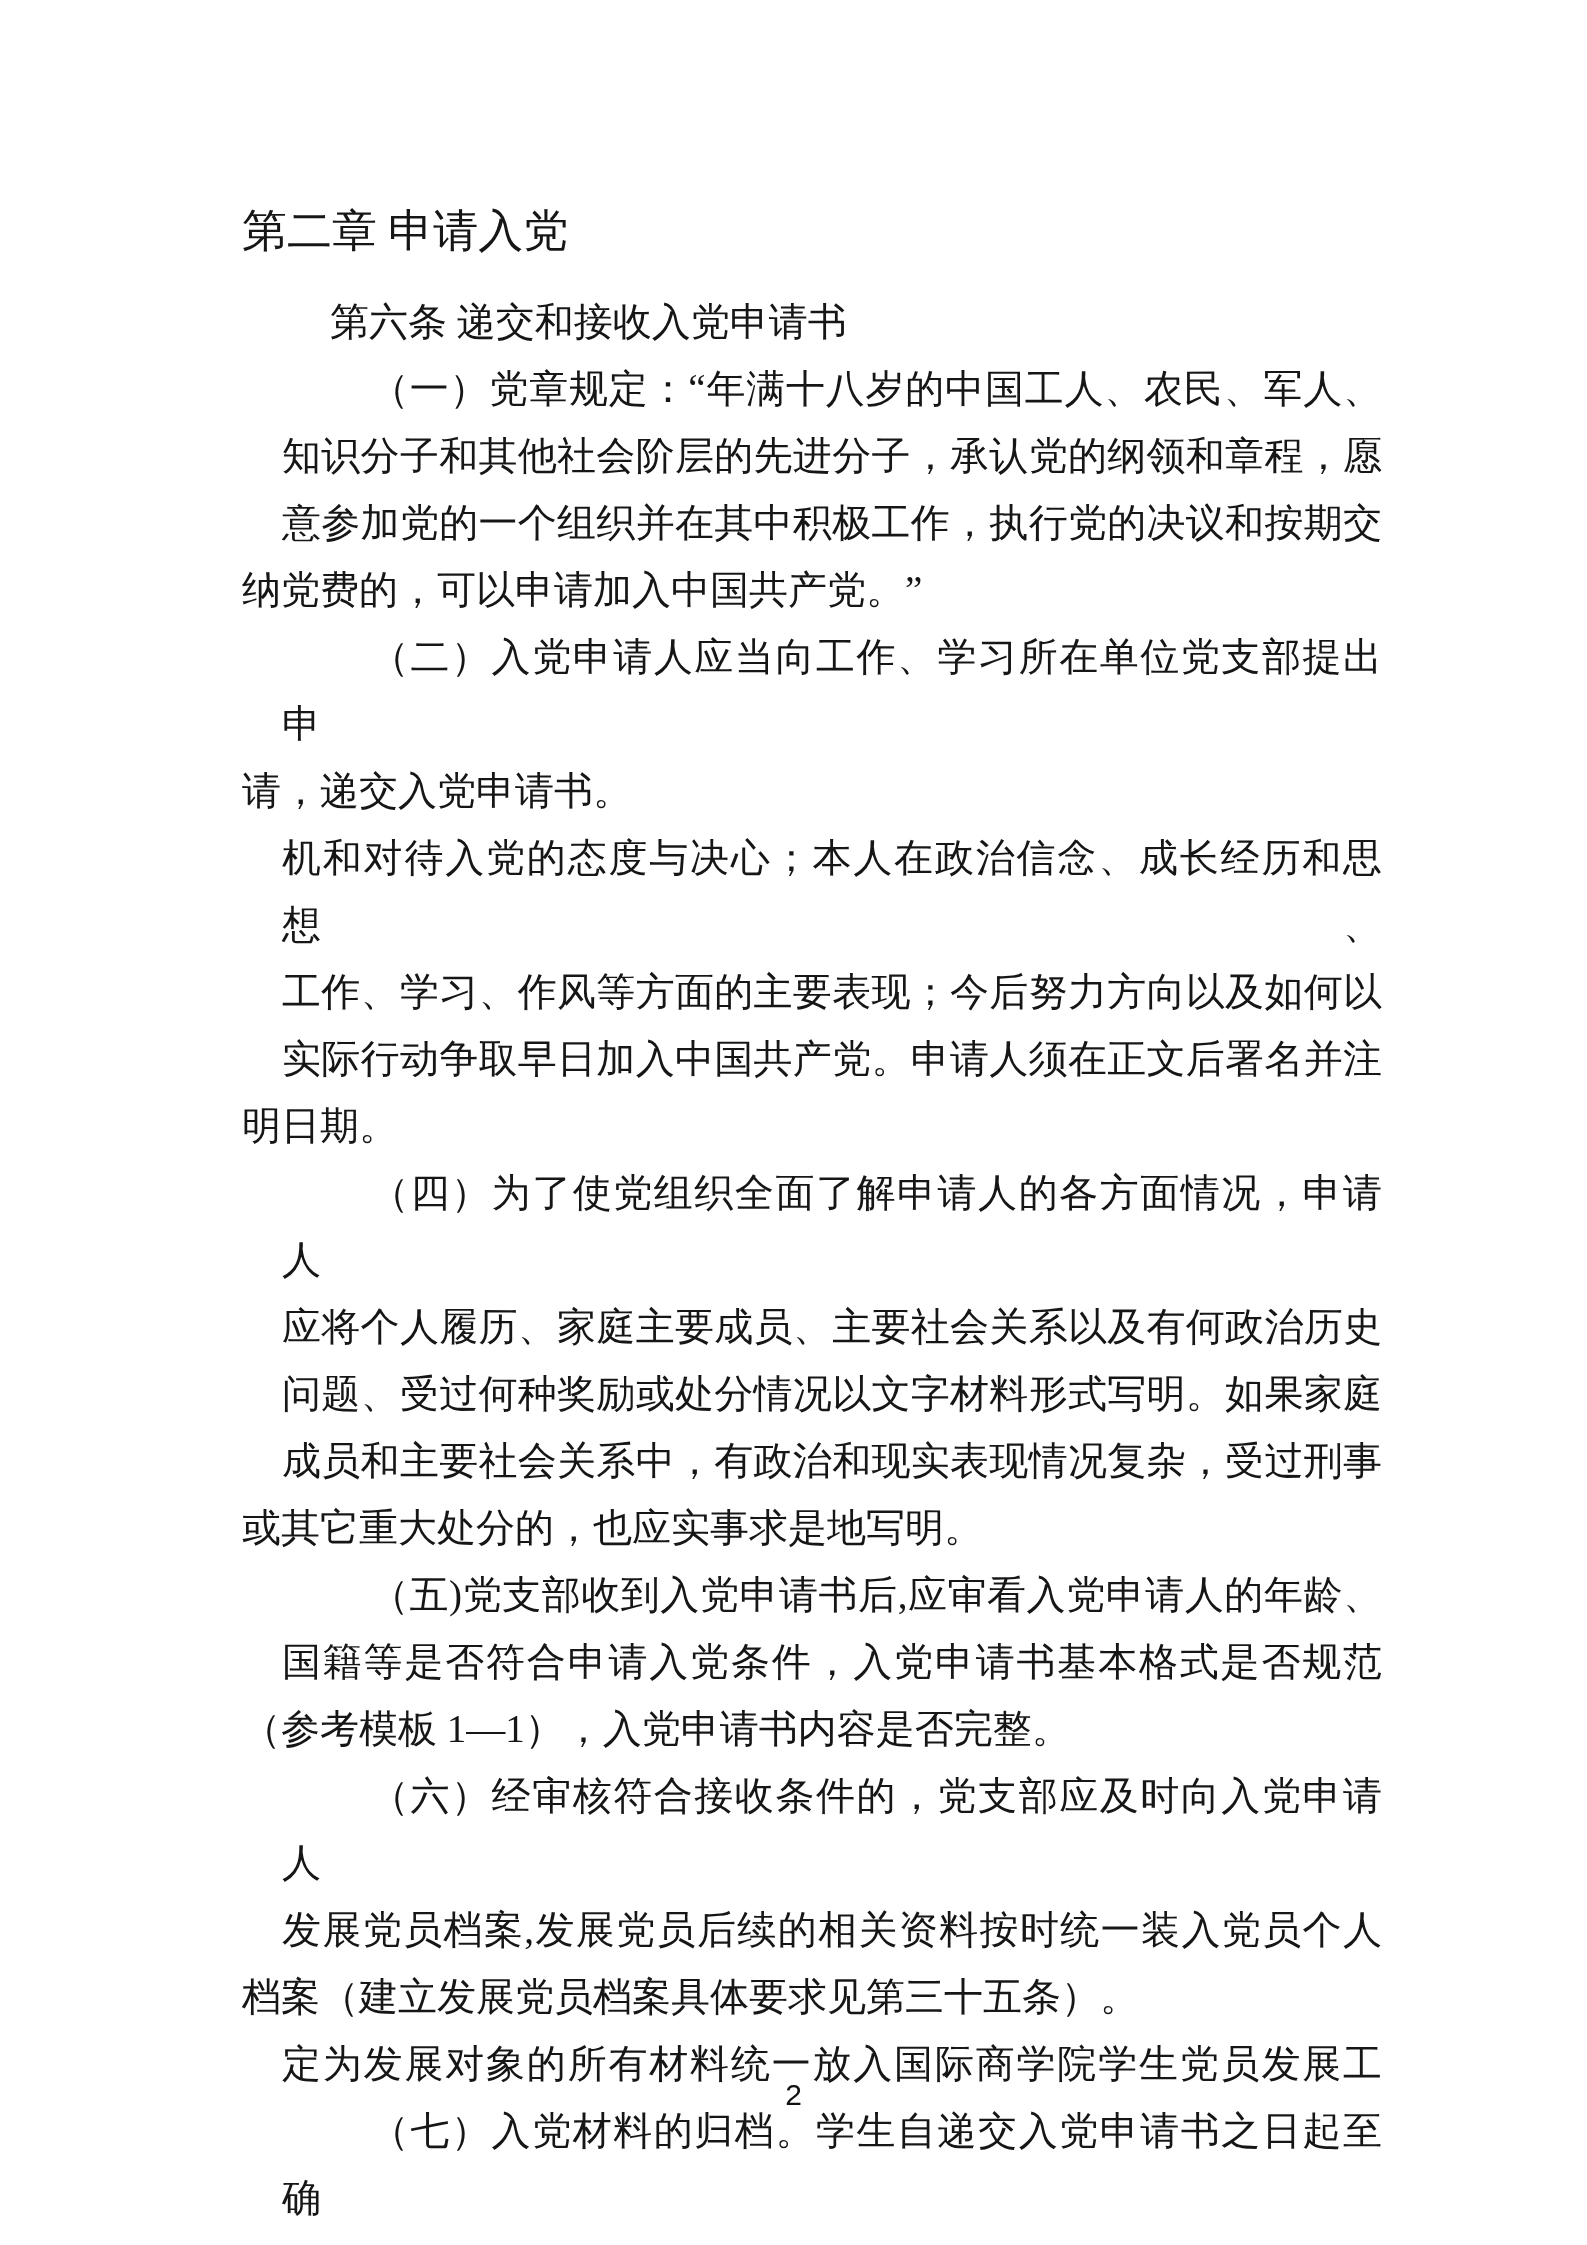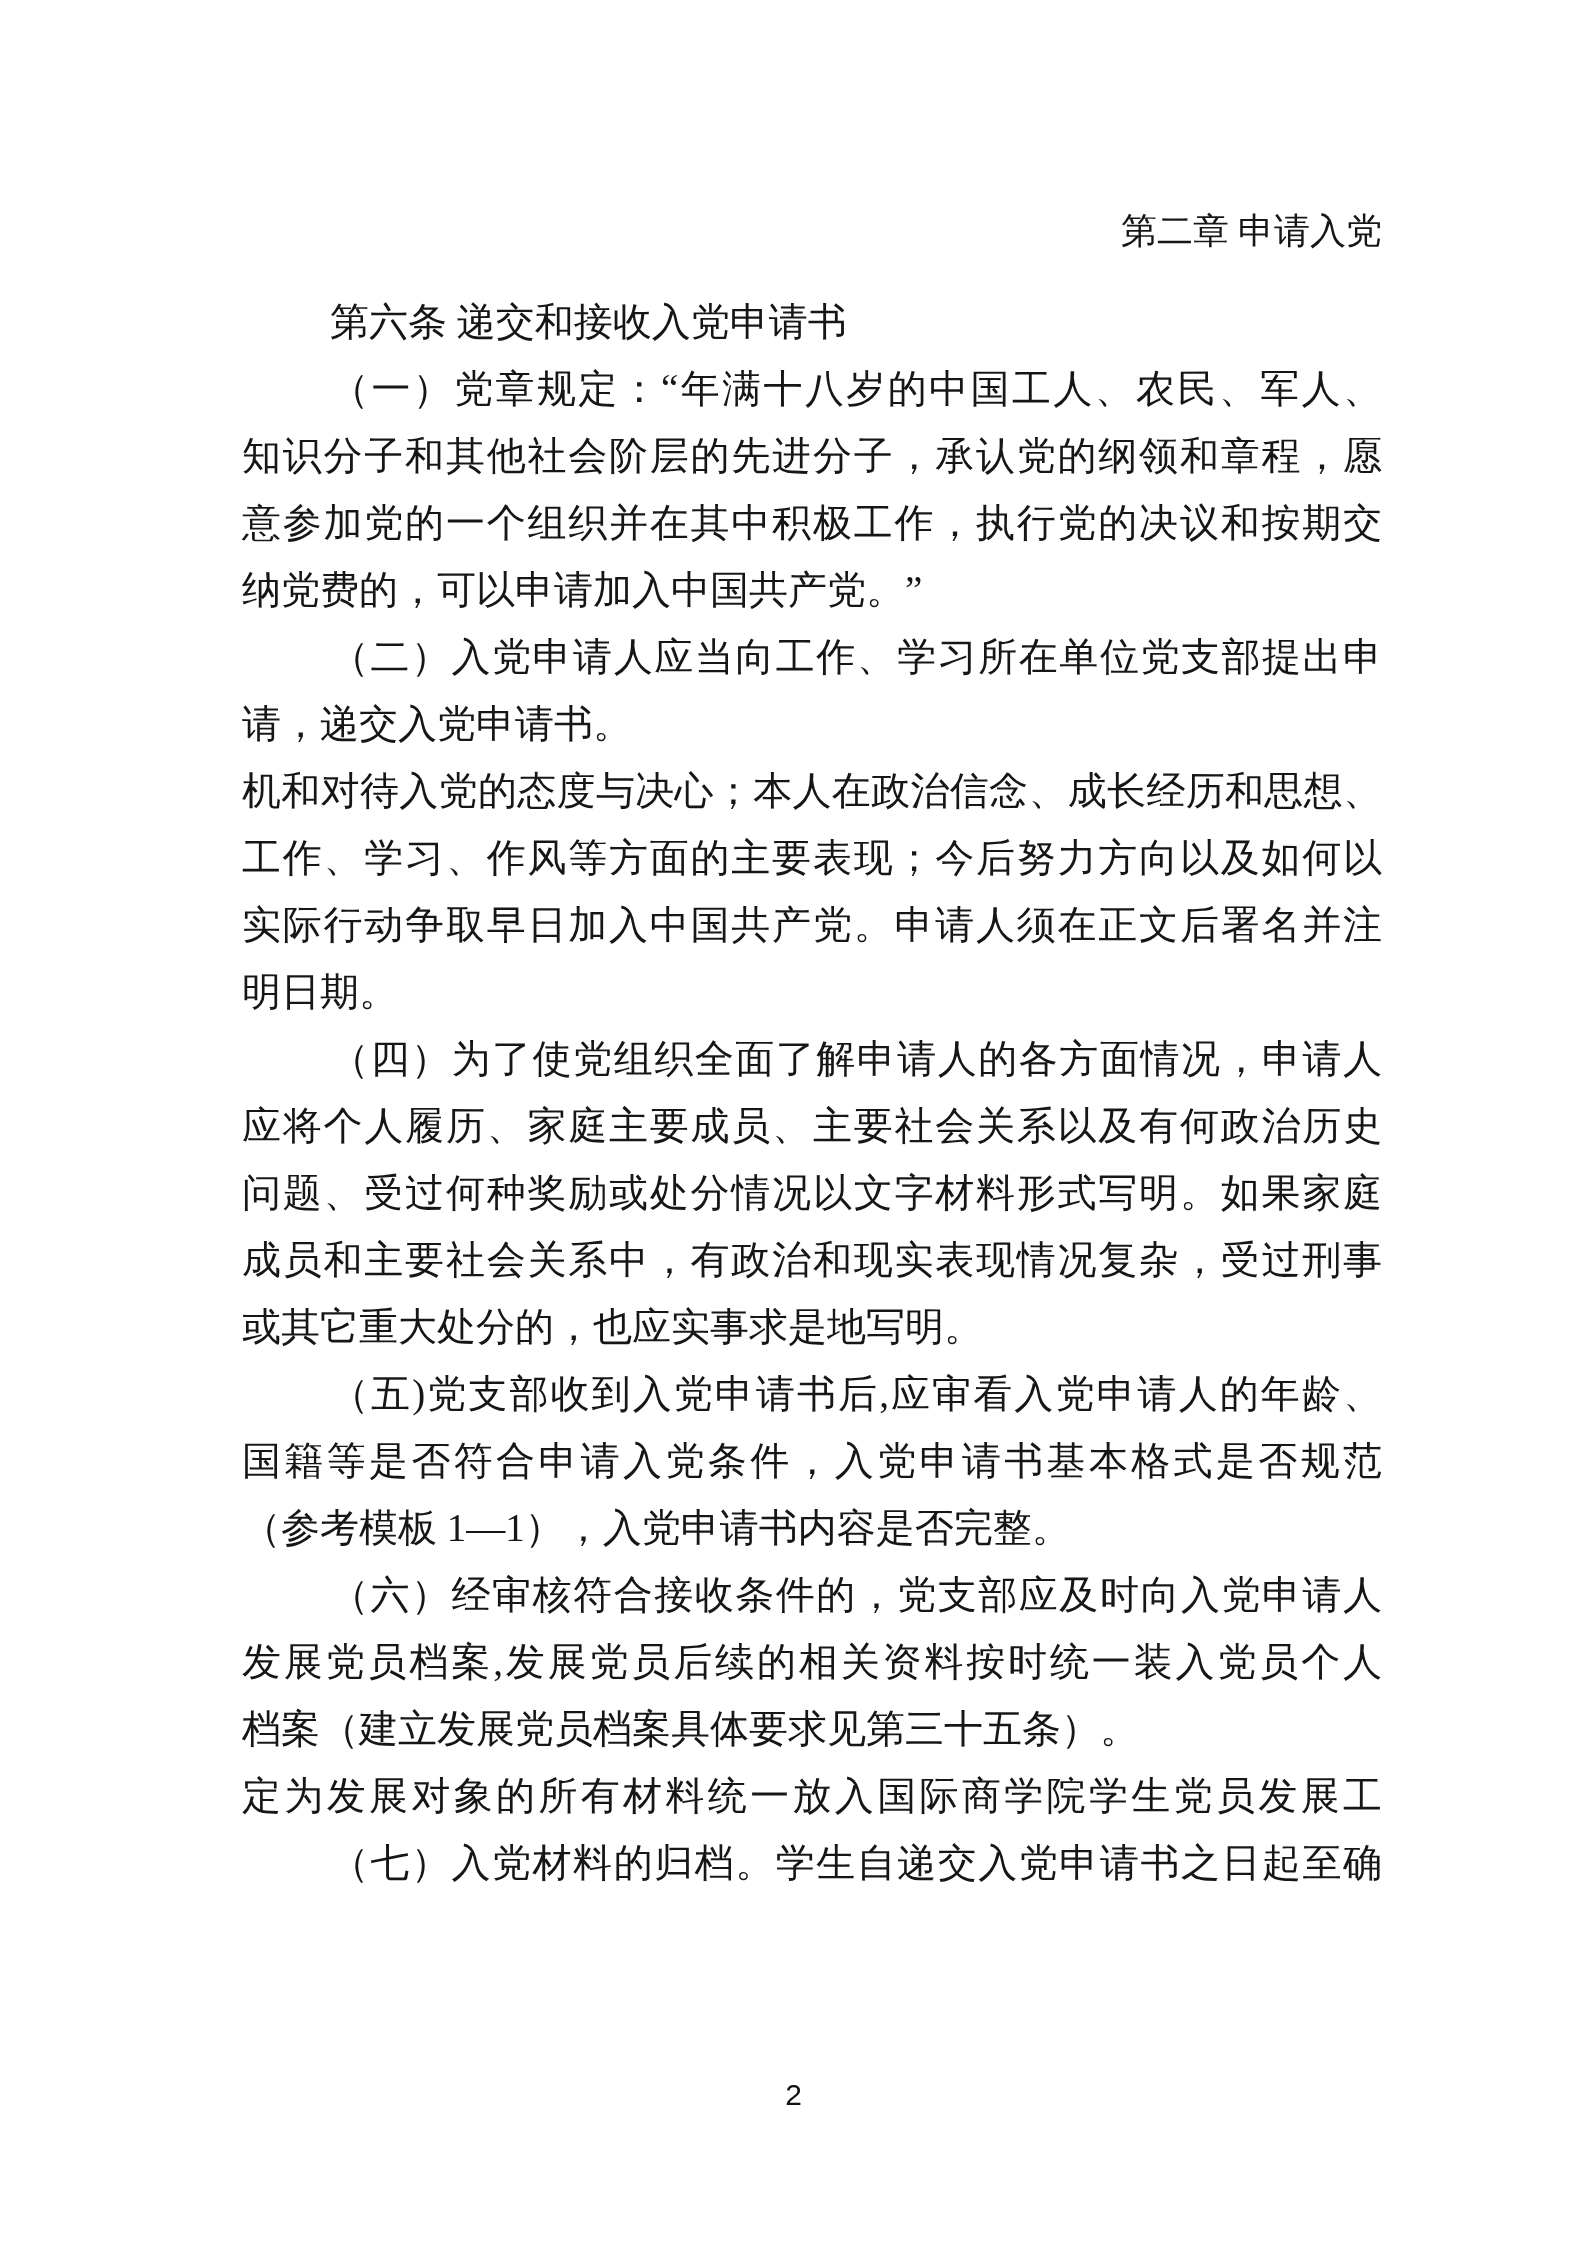--- a/index.html
+++ b/index.html
@@ -12,33 +12,33 @@
     font-family: "Liberation Serif", serif;
     overflow: hidden;
   }
   .content {
     position: absolute;
     left: 242px;
     top: 198px;
     width: 1140px;
   }
   .title {
-    font-size: 36px;
+    font-size: 45px;
     line-height: 67px;
-    text-align: right;
+    text-align: left;
     white-space: pre;
   }
   .body { margin-top: 23px; font-size: 39px; }
   .ln {
     line-height: 67px;
     text-align: justify;
     text-justify: inter-character;
     font-family: Liberation Serif, serif;
   }
-  .ln.just { text-align-last: justify; }
+  .ln.just { text-align-last: justify; margin-left: 40px; }
   .ln.ind { text-indent: 88px; }
   .pageno {
     position: absolute;
     top: 2078px;
     left: 0;
     width: 100%;
     text-align: center;
     font-size: 30px;
     line-height: 34px;
     font-family: "Liberation Sans", sans-serif;

